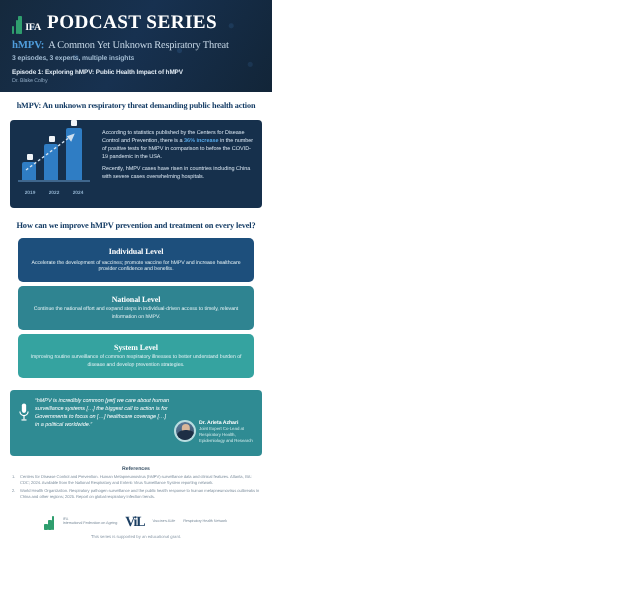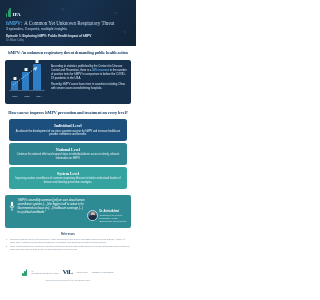--- a/index.html
+++ b/index.html
@@ -224,21 +224,21 @@
     font-weight:bold; margin-bottom:2px;
   }
   .ref-item {
     display:flex; gap:1.5px;
     color:#7c8d9c; font-size:2.05px; line-height:1.4;
     margin-bottom:1.4px; letter-spacing:-.02px;
   }
   .ref-num { flex:0 0 2.5px; }
   .logos {
     display:flex; align-items:center; justify-content:center;
-    gap:4px; margin-top:18px;
+    gap:4px; margin-top:7px;
   }
   .logo-ifa { display:flex; align-items:flex-end; gap:.5px; height:7px; }
   .logo-ifa .lb { width:1.3px; background:#2f9e6e; border-radius:.4px; }
   .logo-ifa .lb1 { height:3px; }
   .logo-ifa .lb2 { height:5px; }
   .logo-ifa .lb3 { height:7px; }
   .logo-word {
     font-size:2.3px; color:#44596b; line-height:1.15;
     font-weight:bold; letter-spacing:-.05px;
   }
@@ -257,20 +257,21 @@
 <body>
 
 <div class="header">
   <div class="hdr-top">
     <span class="ifa-logo">
       <span class="ifa-bar ifa-b1"></span>
       <span class="ifa-bar ifa-b2"></span>
       <span class="ifa-bar ifa-b3"></span>
     </span>
     <span class="ifa-text">IFA</span>
+    <span class="podcast-title">PODCAST SERIES</span>
   </div>
   <div class="subtitle-row">
     <span class="subtitle-strong">hMPV:</span>
     <span class="subtitle-rest">A Common Yet Unknown Respiratory Threat</span>
   </div>
   <div class="hdr-meta">3 episodes, 3 experts, multiple insights</div>
   <div class="hdr-ep">Episode 1: Exploring hMPV: Public Health Impact of hMPV</div>
   <div class="hdr-ep-sub">Dr. Blake Colby</div>
 </div>
 

